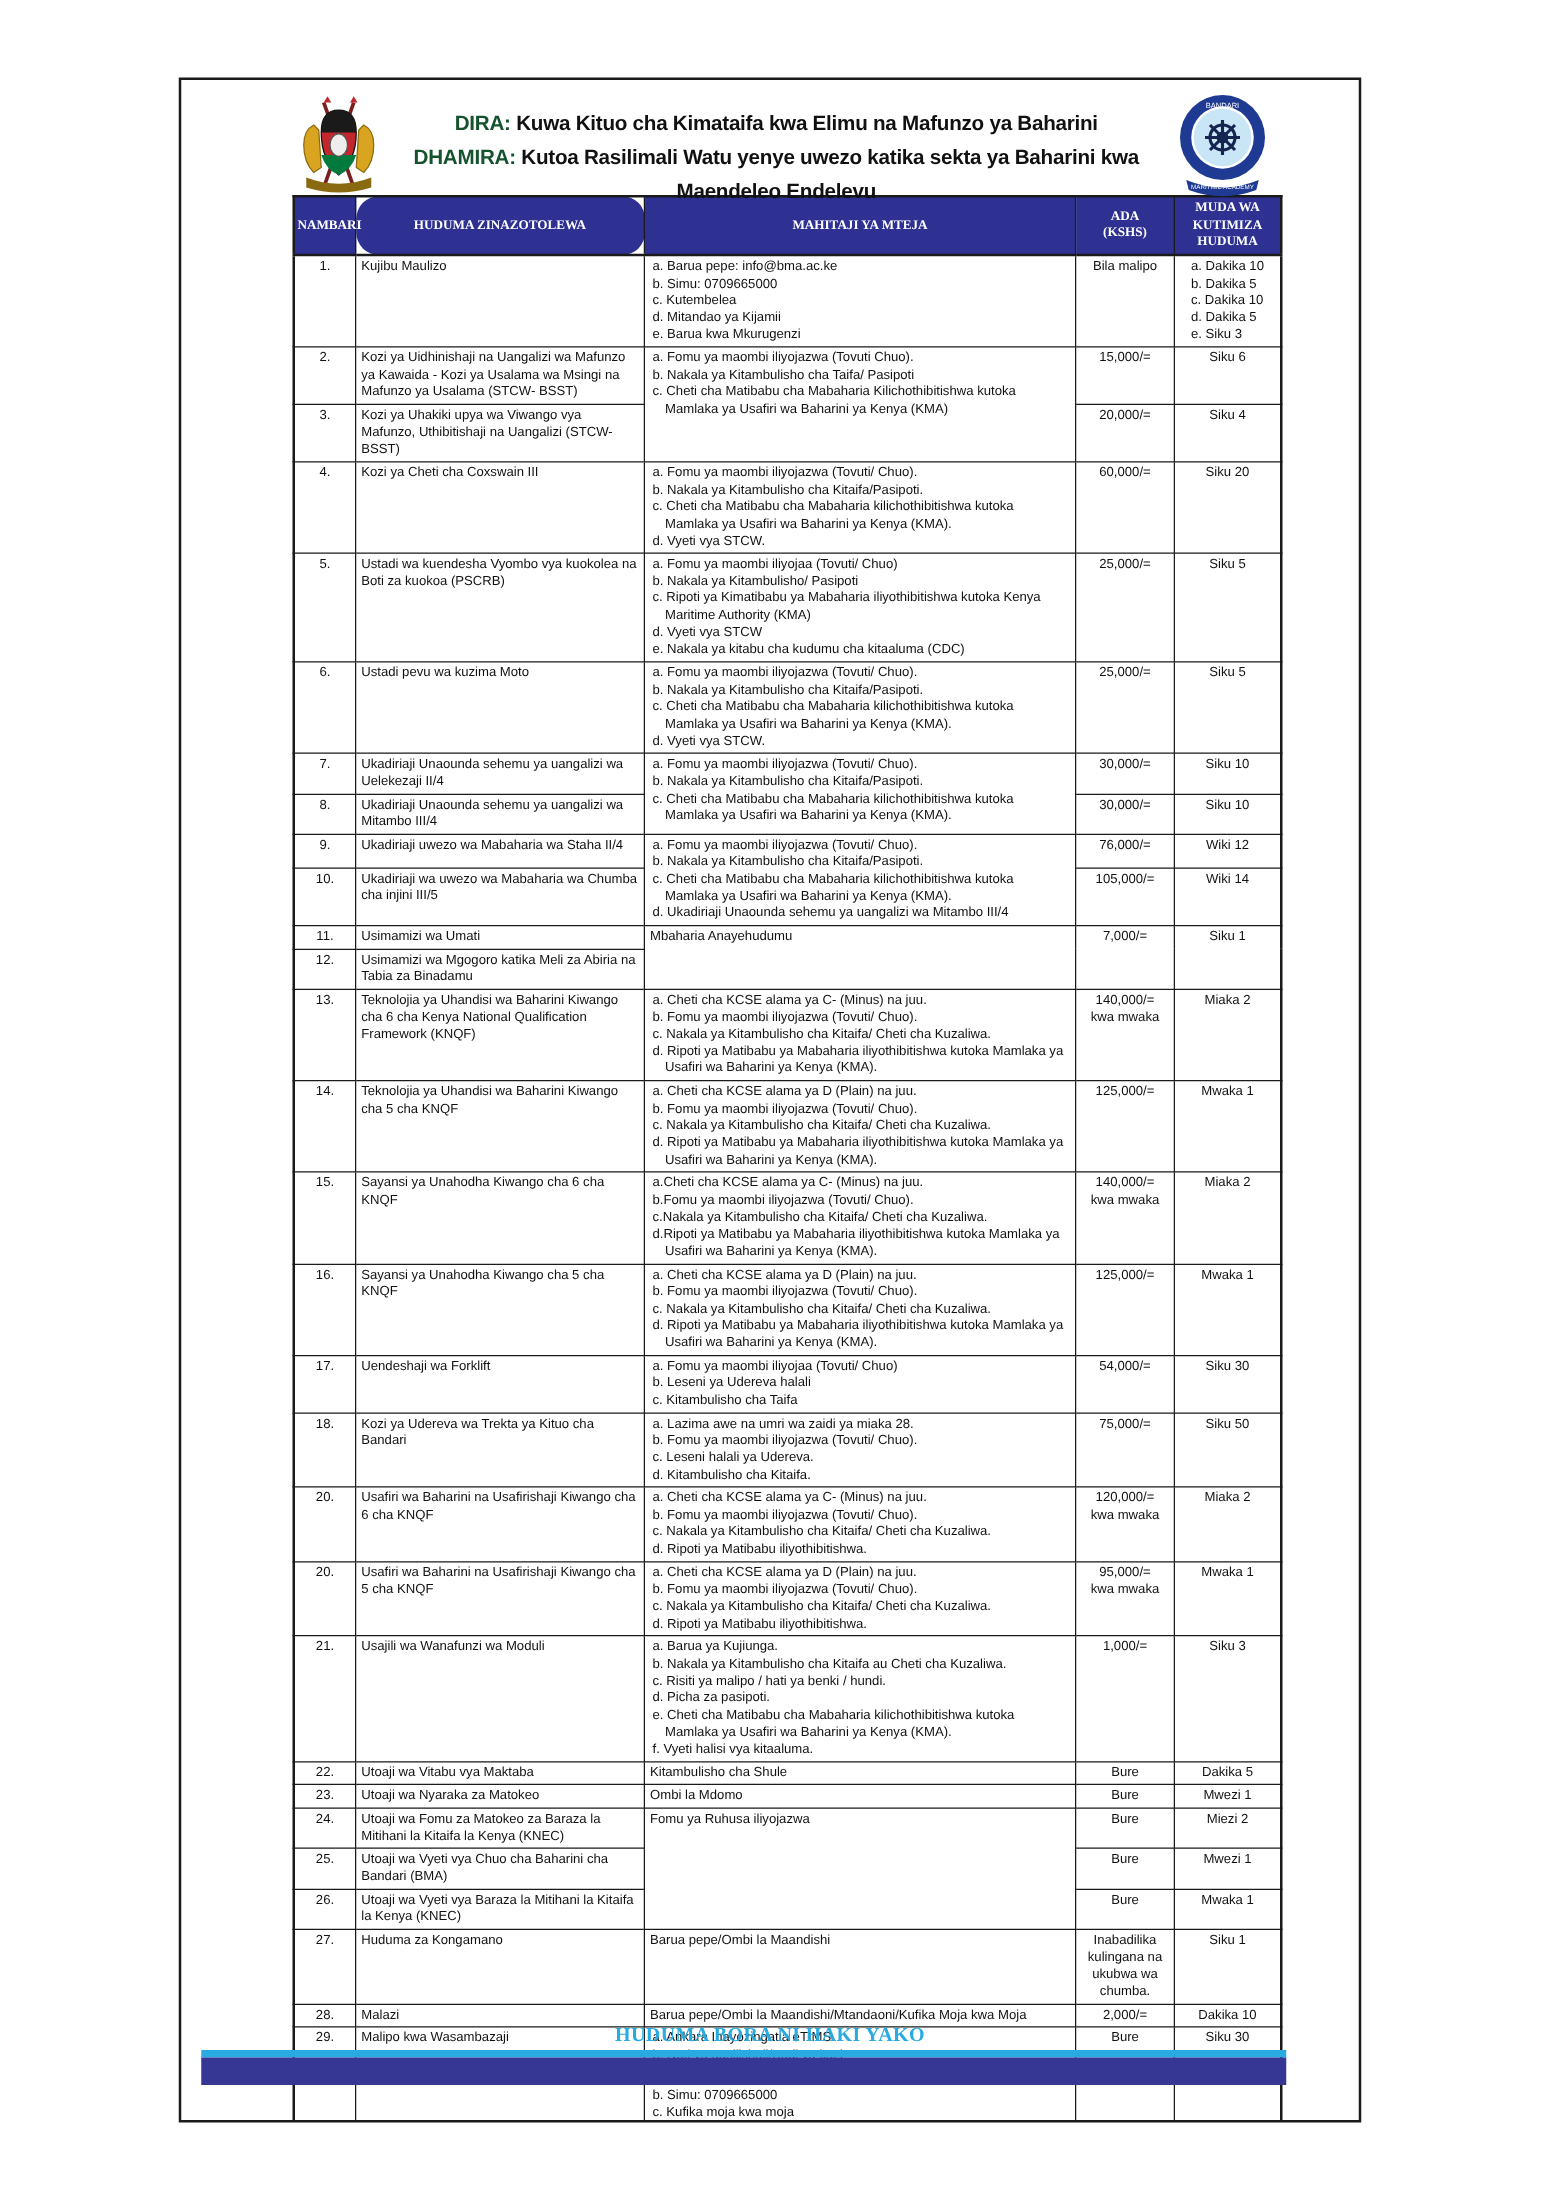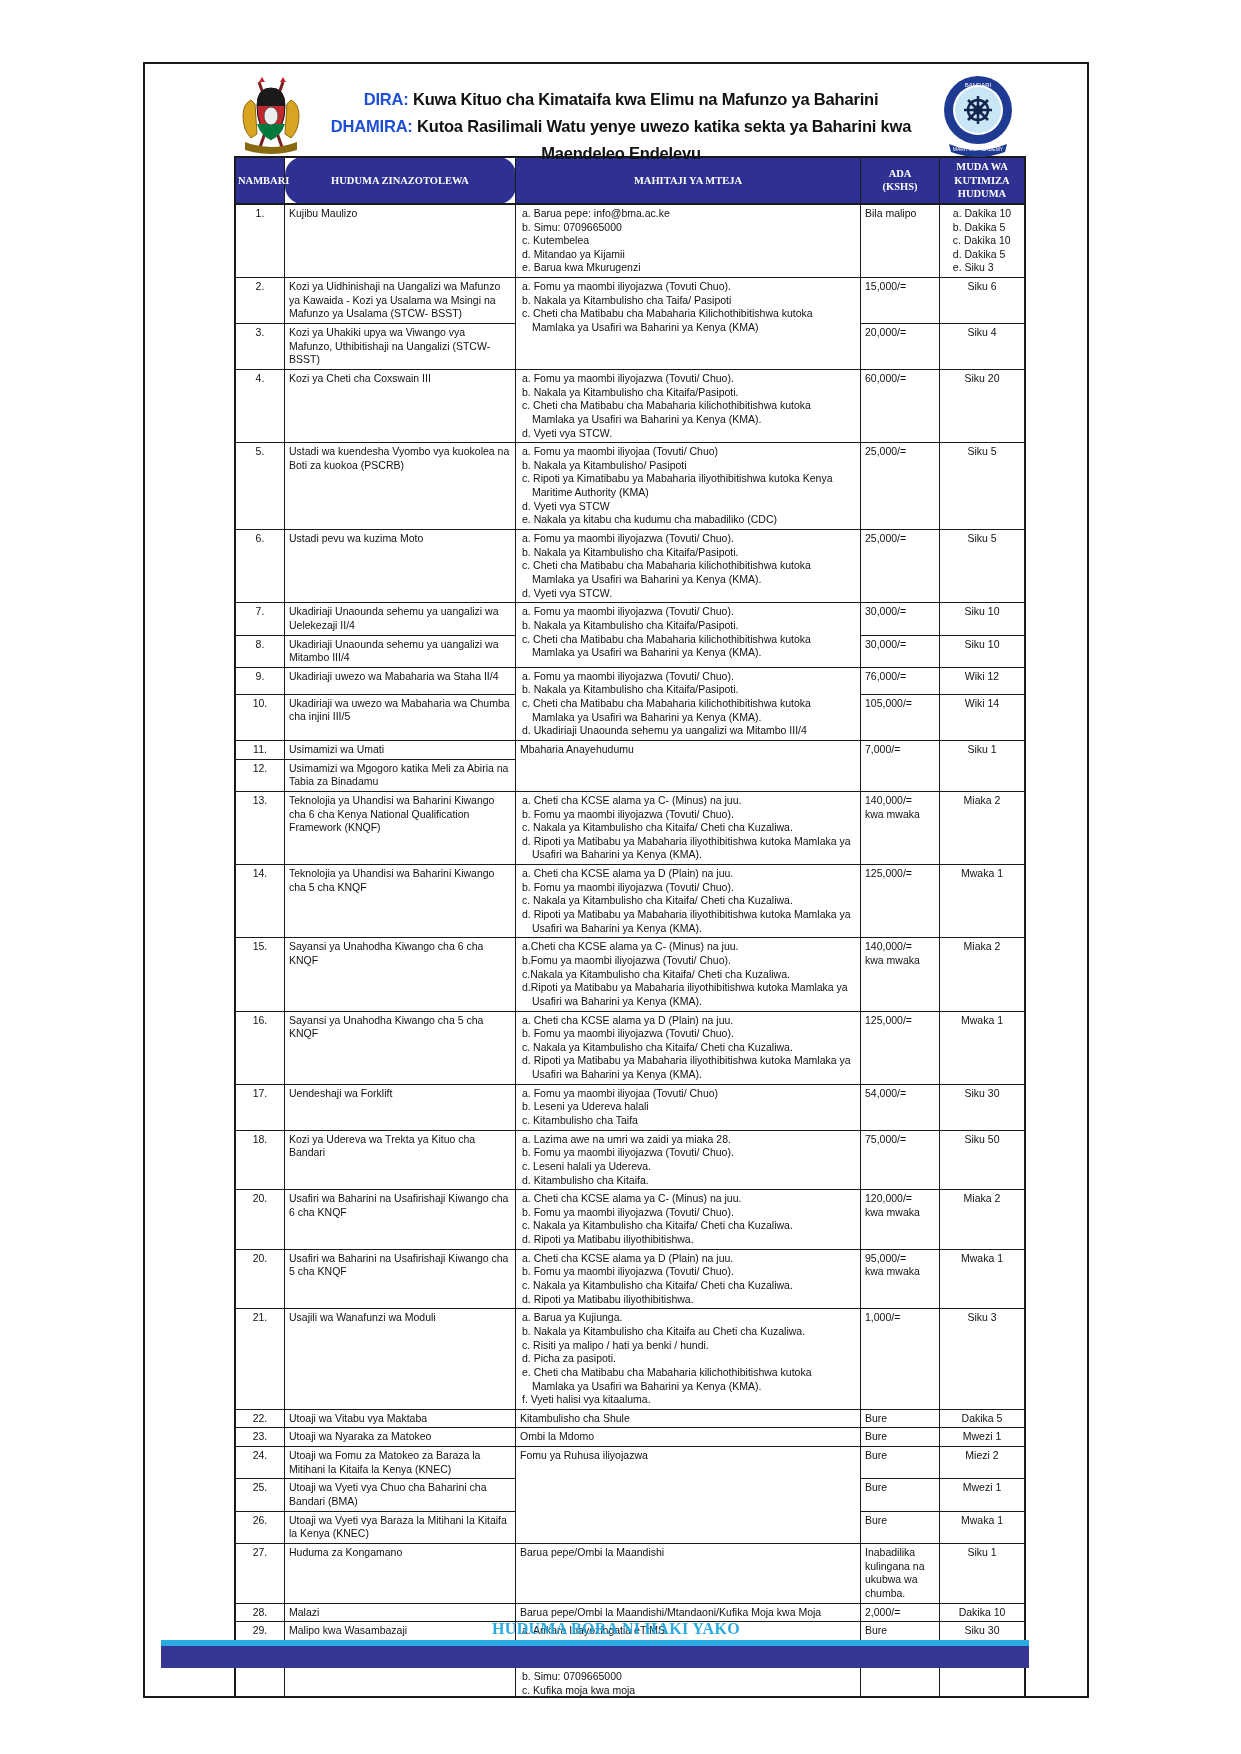--- a/index.html
+++ b/index.html
@@ -4,31 +4,31 @@
 <style>
   html,body{margin:0;padding:0;background:#fff;}
   .canvas{position:relative;width:1241px;height:1754px;background:#fff;font-family:"Liberation Sans",sans-serif;color:#111;}
   .frame{position:absolute;left:143px;top:62px;width:942px;height:1632px;border:2px solid #1a1a1a;background:#fff;overflow:hidden;}
 
   
   .doc-header{position:relative;height:92px;}
   .coa{position:absolute;left:92px;top:12px;}
   .badge{position:absolute;right:72px;top:10px;}
   .titles{position:absolute;left:160px;right:150px;top:22px;text-align:center;font-weight:bold;font-size:16.5px;line-height:1.65;letter-spacing:-0.2px;}
-  .cyan-label{color:#1d4ed8;}
+  .cyan-label{color:#14532d;}
 
   
   table.svc{border-collapse:collapse;margin-left:89px;table-layout:fixed;width:778px;font-size:10.5px;line-height:1.3;}
   table.svc th, table.svc td{border:1px solid #1a1a1a;vertical-align:top;padding:2px 4px;}
   table.svc thead th{background:#2E3192;color:#fff;font-family:"Liberation Serif",serif;font-weight:bold;font-size:10.5px;text-align:center;vertical-align:middle;height:32px;padding:2px;border-bottom:2px solid #1a1a1a;}
   table.svc{border:2px solid #1a1a1a;}
   .c-no{width:44px;text-align:center;}
   .c-hud{width:226px;padding-left:8px;border-radius:18px;}
   .c-mah{width:340px;padding-left:6px;margin-left:39px;}
-  .c-ada{width:74px;}
+  .c-ada{width:74px;text-align:center;}
   .c-muda{width:80px;text-align:center;}
   td.c-ada, td.c-muda{padding-top:5px;}
   td.c-no, td.c-hud{padding-top:5px;}
   .req{padding-left:12px;text-indent:-10px;}
   .muda-list{display:inline-block;text-align:left;}
   .muda-col{display:flex;flex-direction:column;justify-content:space-between;min-height:96px;align-items:center;}
   a.cell-link{color:#0000CC;text-decoration:underline;}
 
   
   .contacts{position:relative;margin-top:14px;font-family:"Liberation Serif",serif;font-size:13px;line-height:1.55;color:#222;}
@@ -167,21 +167,21 @@
             <td class="c-muda">Siku 20</td>
           </tr>
           <tr>
             <td class="c-no">5.</td>
             <td class="c-hud">Ustadi wa kuendesha Vyombo vya kuokolea na Boti za kuokoa (PSCRB)</td>
             <td class="c-mah">
               <div class="req">a. Fomu ya maombi iliyojaa (Tovuti/ Chuo)</div>
               <div class="req">b. Nakala ya Kitambulisho/ Pasipoti</div>
               <div class="req">c. Ripoti ya Kimatibabu ya Mabaharia iliyothibitishwa kutoka Kenya Maritime Authority (KMA)</div>
               <div class="req">d. Vyeti vya STCW</div>
-              <div class="req">e. Nakala ya kitabu cha kudumu cha mabadiliko (CDC)</div>
+              <div class="req">e. Nakala ya kitabu cha kudumu cha kitaaluma (CDC)</div>
             </td>
             <td class="c-ada">
               <div>25,000/=</div>
             </td>
             <td class="c-muda">Siku 5</td>
           </tr>
           <tr>
             <td class="c-no">6.</td>
             <td class="c-hud">Ustadi pevu wa kuzima Moto</td>
             <td class="c-mah">

